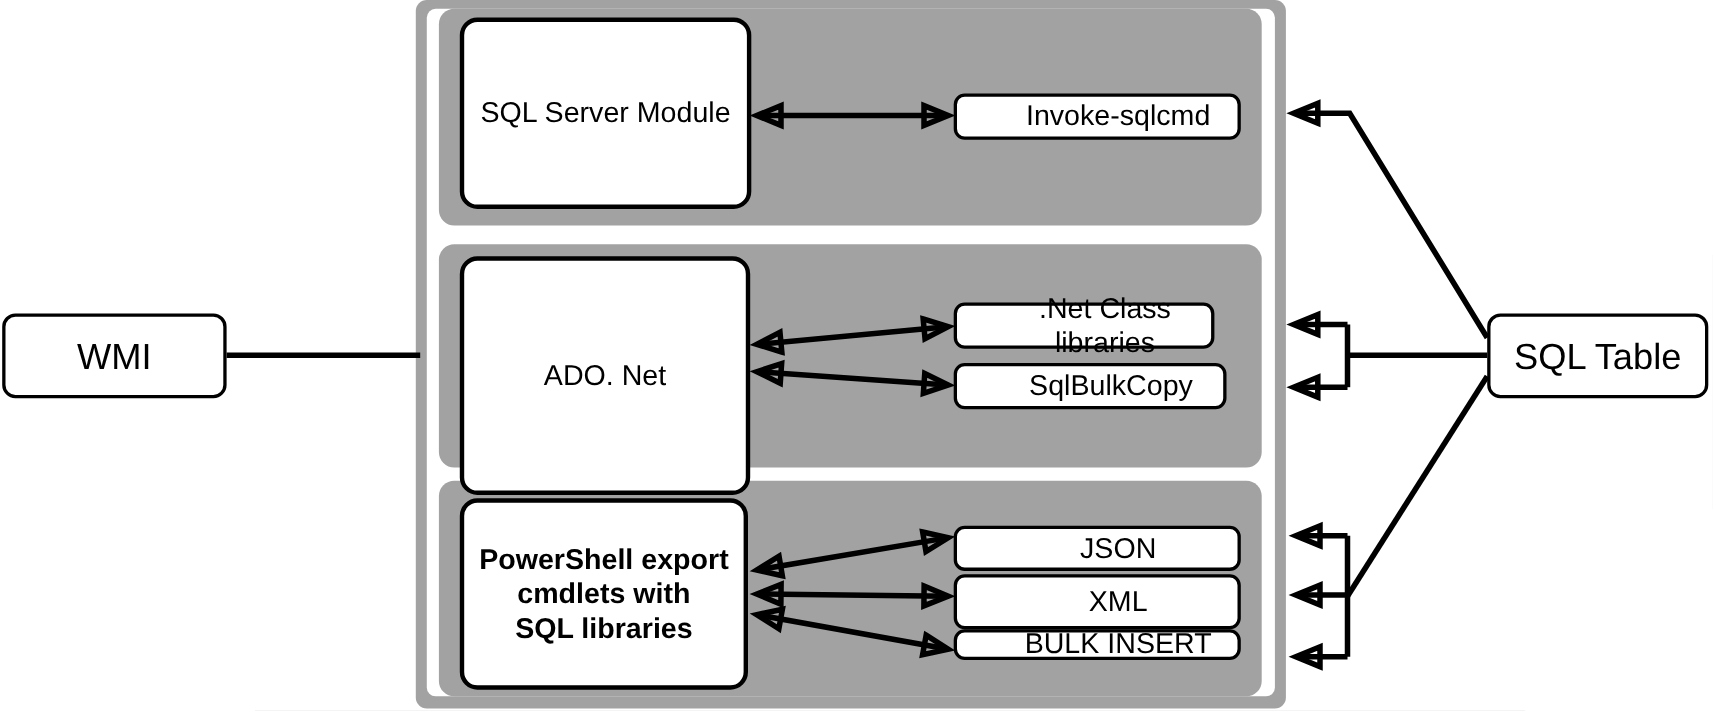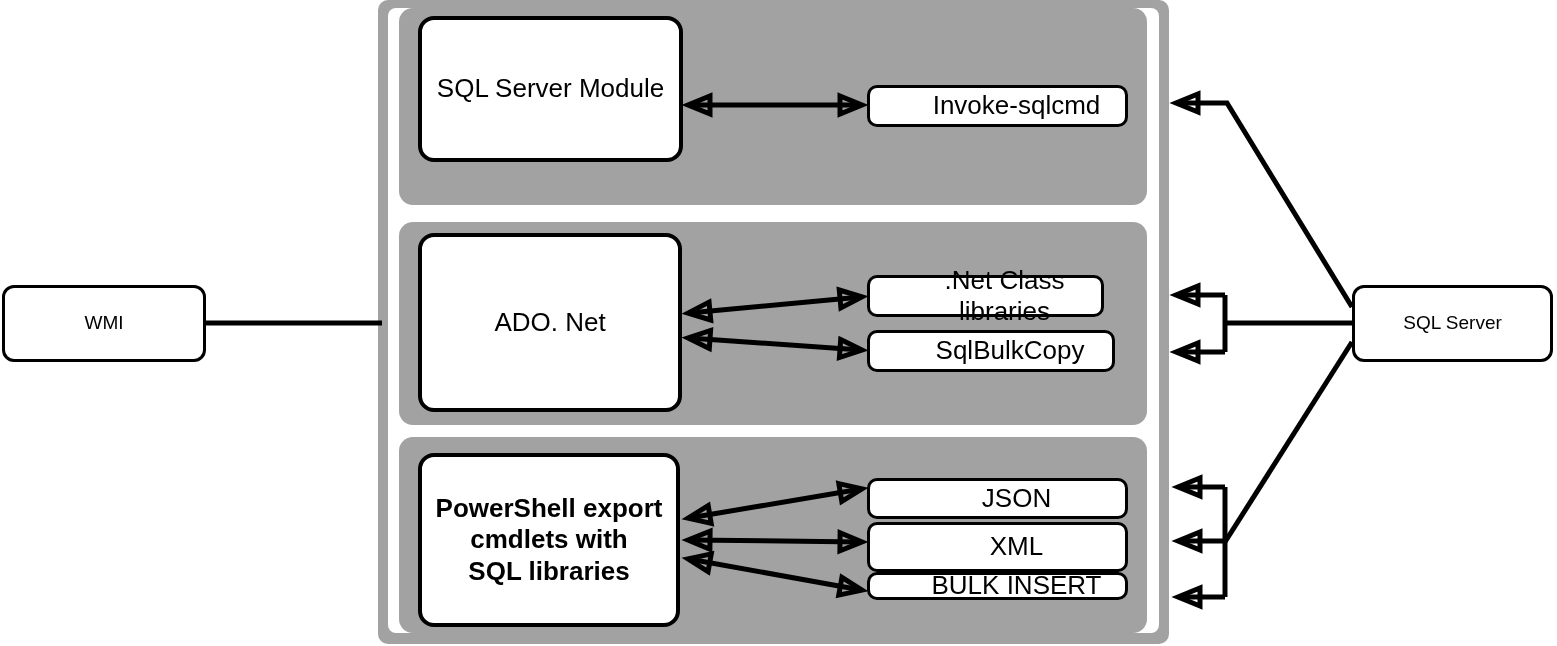--- a/index.html
+++ b/index.html
@@ -28,29 +28,29 @@
     background: #ffffff;
     border: 3px solid #000000;
     border-radius: 12px;
     display: flex;
     align-items: center;
     justify-content: center;
     text-align: center;
     font-size: 26px;
     line-height: 1.2;
   }
-  .endpoint { border-width: 3px; border-radius: 12px; font-size: 19px; }
+  .endpoint { border-width: 3px; border-radius: 12px; font-size: 33px; }
   .source   { border-width: 4px; border-radius: 16px; }
   .target   { border-width: 3px; border-radius: 10px; }
 
   .wmi        { left: 2px;    top: 285px; width: 204px; height: 77px; }
   .sqltable   { left: 1352px; top: 285px; width: 201px; height: 77px; }
 
-  .src-1 { left: 418px; top: 16px;  width: 265px; height: 146px; text-align: center; }
-  .src-2 { left: 418px; top: 233px; width: 264px; height: 179px; }
+  .src-1 { left: 418px; top: 16px;  width: 265px; height: 174px; text-align: center; }
+  .src-2 { left: 418px; top: 233px; width: 264px; height: 217px; }
   .src-3 { left: 418px; top: 453px; width: 262px; height: 174px; font-weight: bold; }
 
   .tgt   { left: 867px; width: 261px; height: 42px; padding-left: 38px; }
   .tgt-invoke  { top: 85px; }
   .tgt-netlib  { top: 275px; width: 237px; }
   .tgt-sqlbulk { top: 330px; width: 248px; }
   .tgt-json    { top: 478px; height: 41px; }
   .tgt-xml     { top: 522px; height: 50px; }
   .tgt-bulk    { top: 572px; height: 28px; }
 
@@ -109,21 +109,21 @@
     <path d="M1179,487 H1225" marker-start="url(#ah)"></path>
     <path d="M1179,541 H1225" marker-start="url(#ah)"></path>
     <path d="M1179,597 H1225" marker-start="url(#ah)"></path>
   </svg>
 
   <div class="abs node endpoint wmi">
     <span>WMI</span>
   </div>
 
   <div class="abs node endpoint sqltable">
-    <span>SQL Server</span>
+    <span>SQL Table</span>
   </div>
 
   <div class="abs node source src-1">
     <span>SQL Server Module</span>
   </div>
 
   <div class="abs node source src-2">
     <span>ADO. Net</span>
   </div>
 

